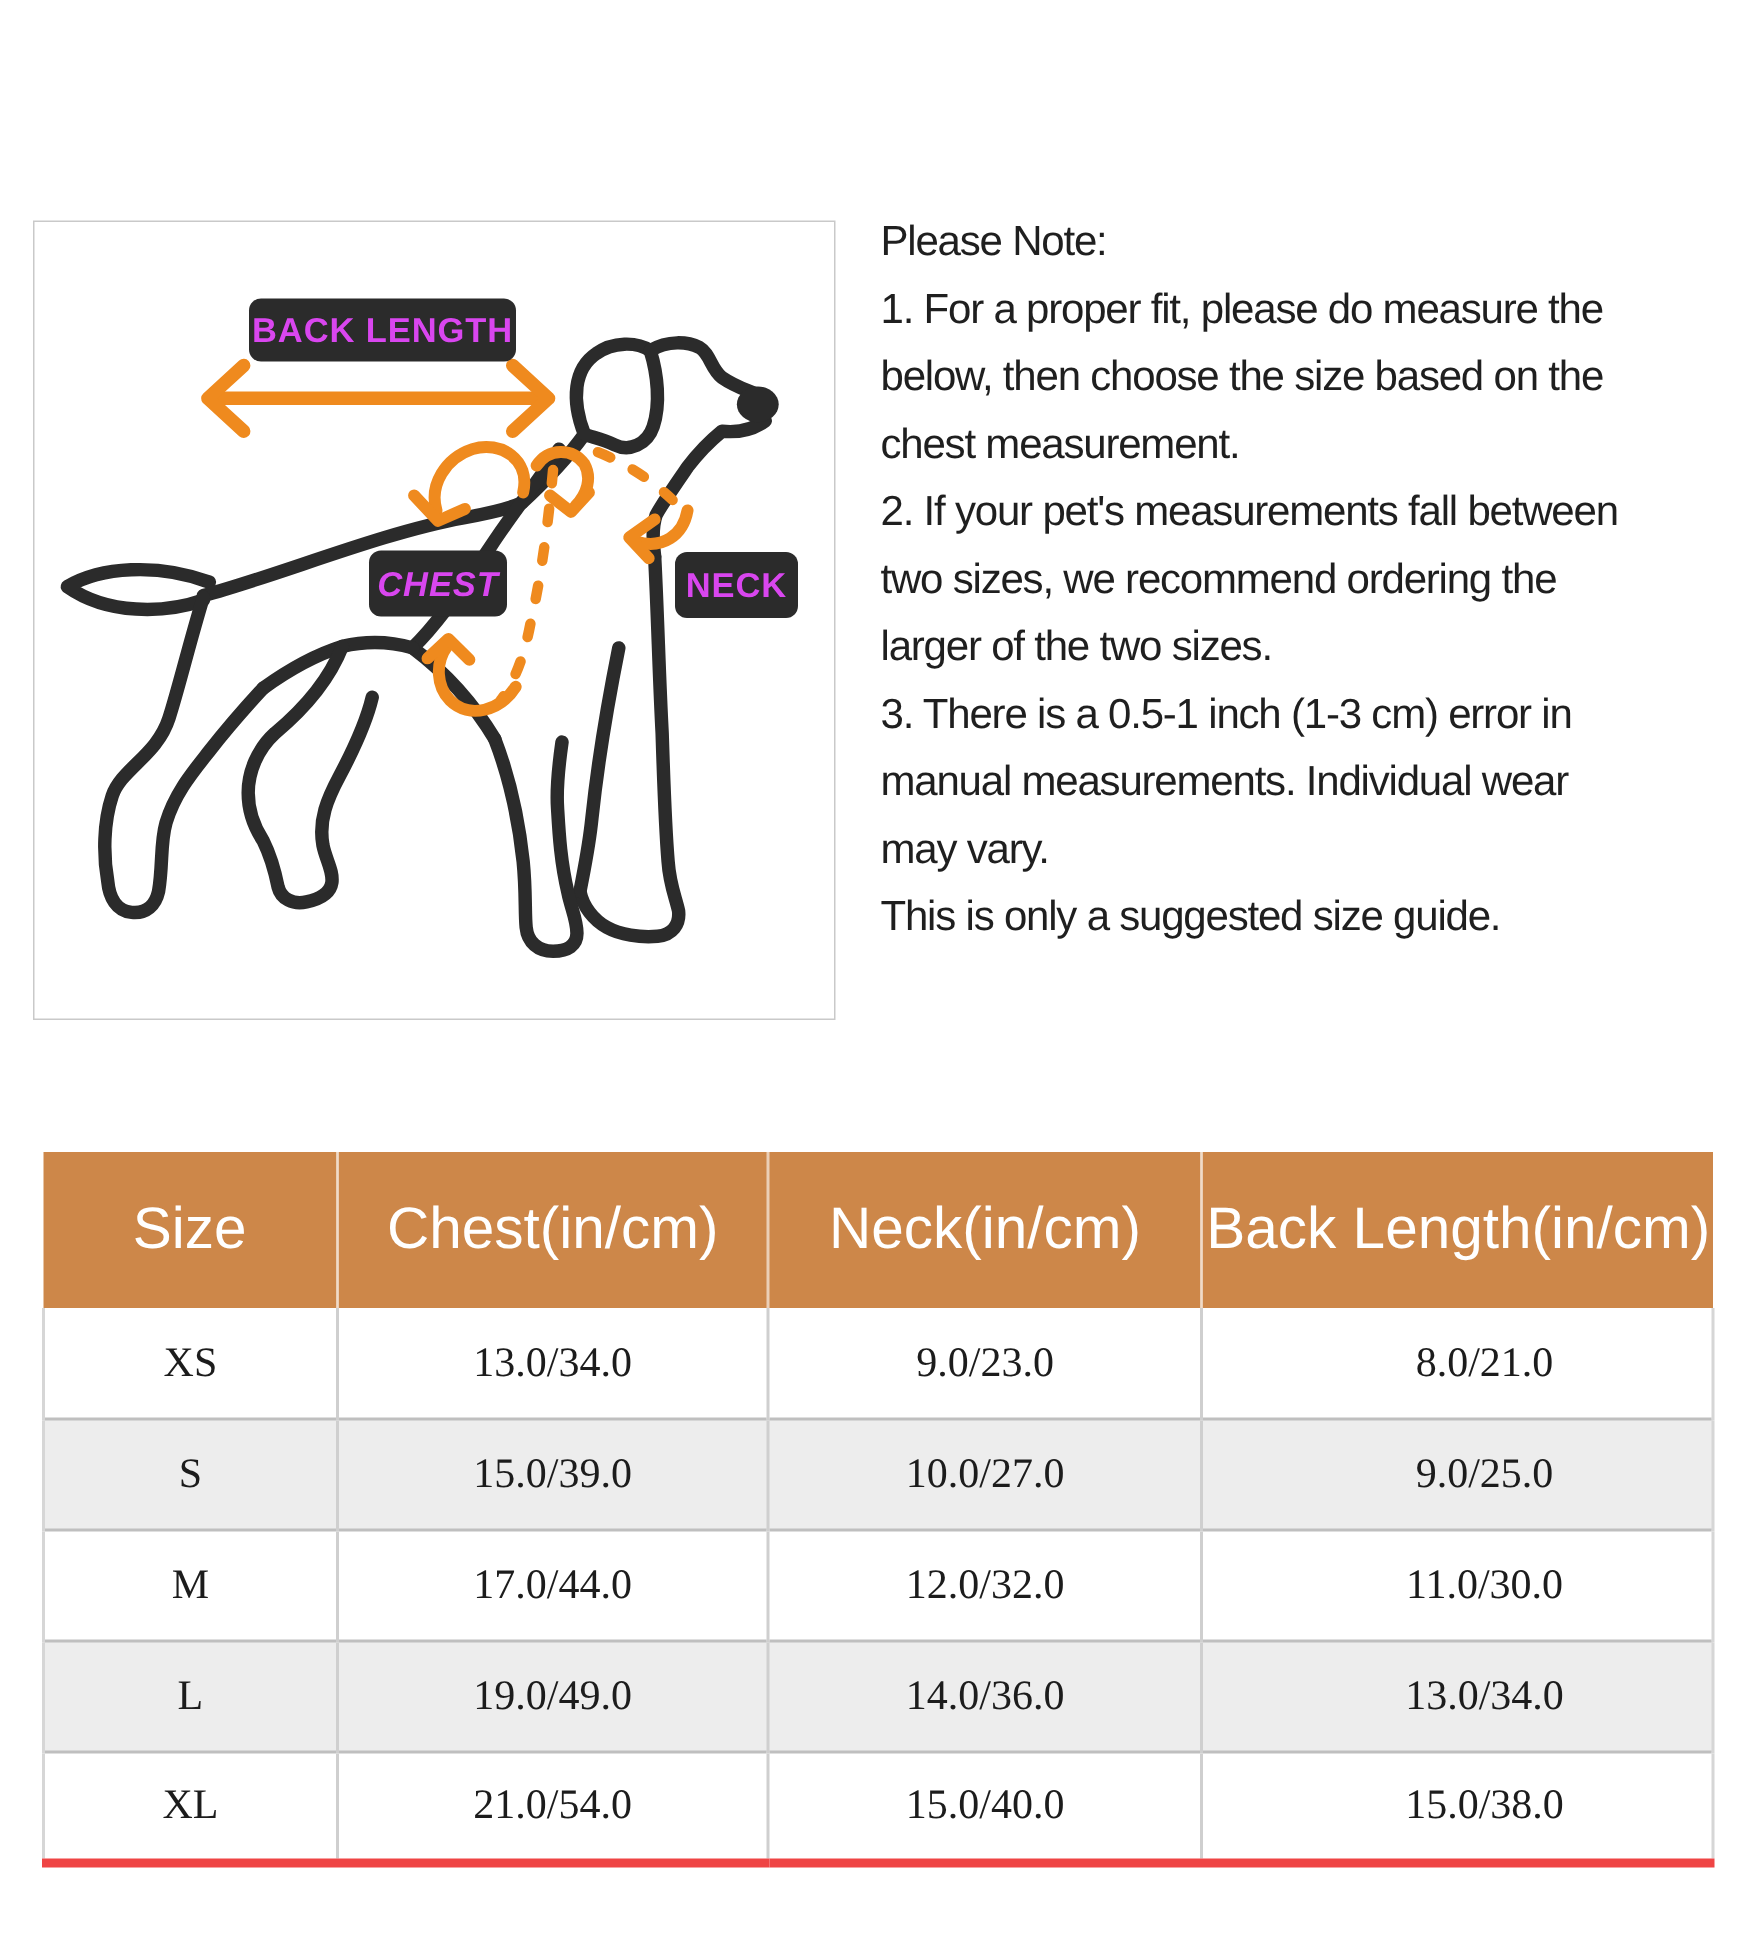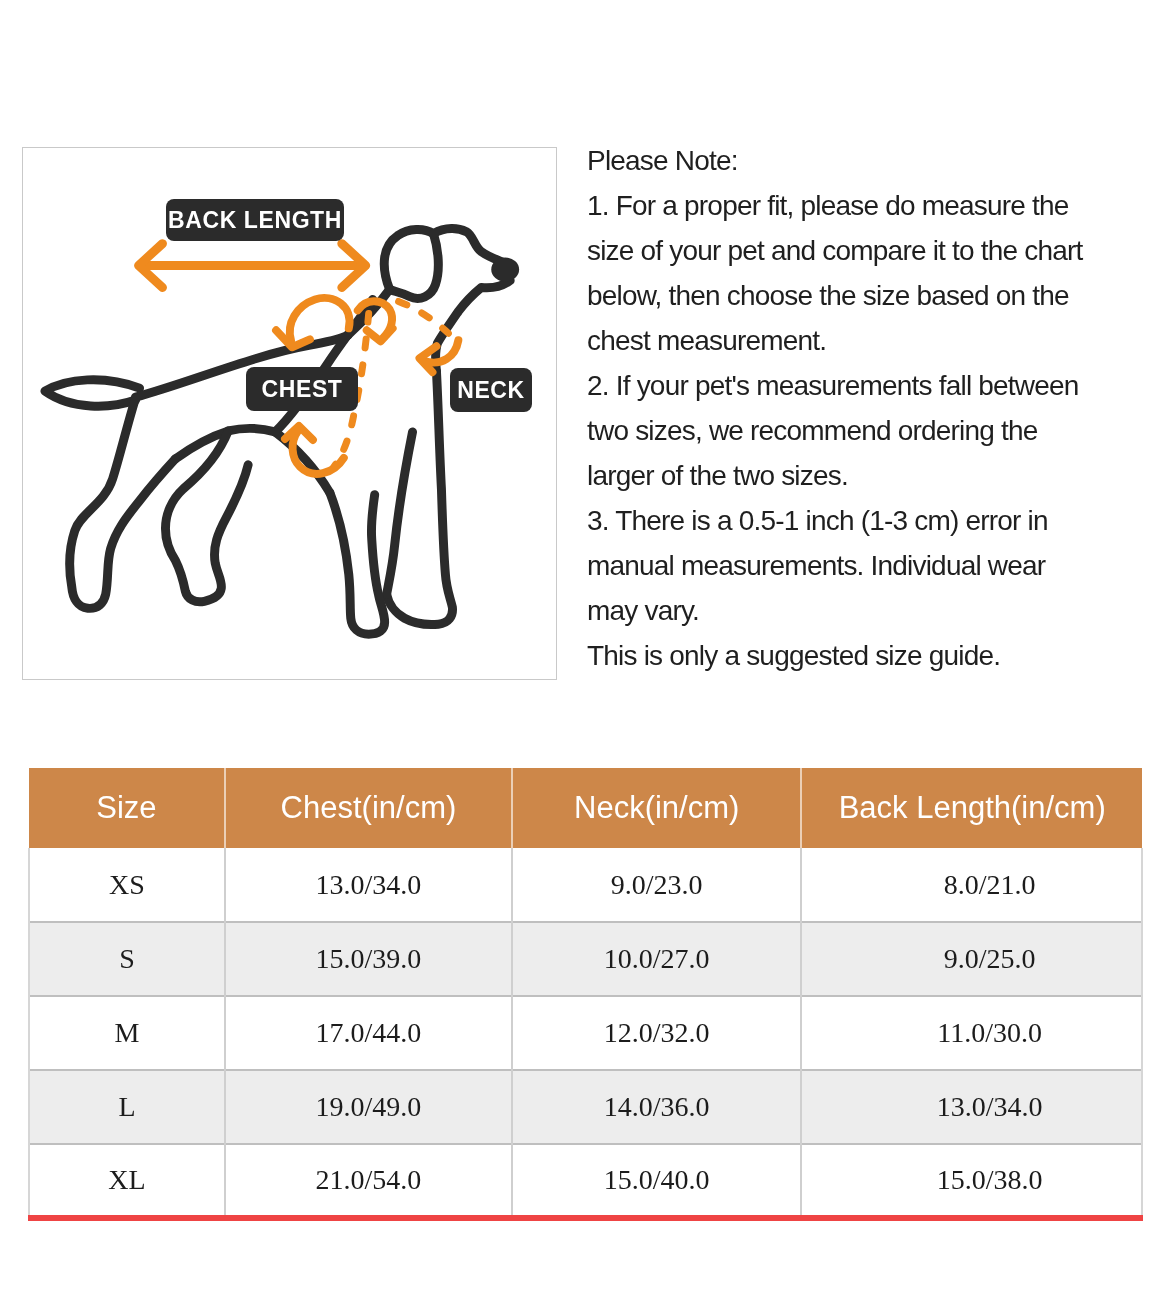--- a/index.html
+++ b/index.html
@@ -20,41 +20,41 @@
     position:absolute;left:22px;top:147px;width:535px;height:533px;
     border:1px solid #c9c9c9;background:#fff;
   }
   .diagram-panel svg{position:absolute;left:0;top:0;width:100%;height:100%;}
   .ink{stroke:var(--outline);stroke-width:9;fill:none;stroke-linecap:round;stroke-linejoin:round;}
   .ink-fill{fill:var(--outline);stroke:none;}
   .orange{stroke:var(--accent);stroke-width:8;fill:none;stroke-linecap:round;stroke-linejoin:round;}
   .orange .wide{stroke-width:9;}
   .dash{stroke:var(--accent);stroke-width:7;fill:none;stroke-linecap:round;stroke-dasharray:9 17;}
   .mlabel{
-    position:absolute;background:var(--label-bg);color:#ffffff;font-weight:700;
+    position:absolute;background:var(--label-bg);color:#d946ef;font-weight:700;
     border-radius:8px;display:flex;align-items:center;justify-content:center;
     font-size:23px;letter-spacing:.6px;white-space:nowrap;
   }
   .mlabel.back-length{left:143px;top:51px;width:178px;height:42px;}
-  .mlabel.chest{left:223px;top:219px;width:112px;height:44px;}
+  .mlabel.chest{left:223px;top:219px;width:92px;height:44px;font-style:italic;}
   .mlabel.neck{left:427px;top:220px;width:82px;height:44px;}
   
   .note{position:absolute;left:587px;top:138px;}
   .note-line{
     font-size:28px;line-height:45px;letter-spacing:-0.8px;
     color:#1f1f1f;white-space:nowrap;
   }
   
   .size-table{
     position:absolute;left:28px;top:768px;width:1115px;
     border-collapse:collapse;table-layout:fixed;
   }
   .size-table thead th{
-    background:var(--header-bg);color:#ffffff;font-weight:400;font-size:31px;
-    height:80px;vertical-align:middle;
+    background:var(--header-bg);color:#ffffff;font-weight:400;font-size:39px;
+    height:104px;vertical-align:middle;
     border-left:2px solid rgba(255,255,255,.6);
   }
   .size-table thead th:first-child{border-left:none;}
   .size-table tbody td{
     font-size:28px;color:#1c1c1c;text-align:center;vertical-align:middle;
     height:74px;background:#fff;
     border-top:2px solid #bfbfbf;border-left:2px solid #cfcfcf;font-family:Liberation Serif, serif;
   }
   .size-table tbody tr:first-child td{border-top:none;}
   .size-table tbody tr:last-child td{border-bottom:6px solid #ef4444;}
@@ -114,21 +114,20 @@
     </svg>
 
     <div class="mlabel back-length">BACK LENGTH</div>
     <div class="mlabel chest">CHEST</div>
     <div class="mlabel neck">NECK</div>
   </div>
 
   <div class="note">
       <div class="note-line">Please Note:</div>
       <div class="note-line">1. For a proper fit, please do measure the</div>
-      <div class="note-line">size of your pet and compare it to the chart</div>
       <div class="note-line">below, then choose the size based on the</div>
       <div class="note-line">chest measurement.</div>
       <div class="note-line">2. If your pet's measurements fall between</div>
       <div class="note-line">two sizes, we recommend ordering the</div>
       <div class="note-line">larger of the two sizes.</div>
       <div class="note-line">3. There is a 0.5-1 inch (1-3 cm) error in</div>
       <div class="note-line">manual measurements. Individual wear</div>
       <div class="note-line">may vary.</div>
       <div class="note-line">This is only a suggested size guide.</div>
     </div>

